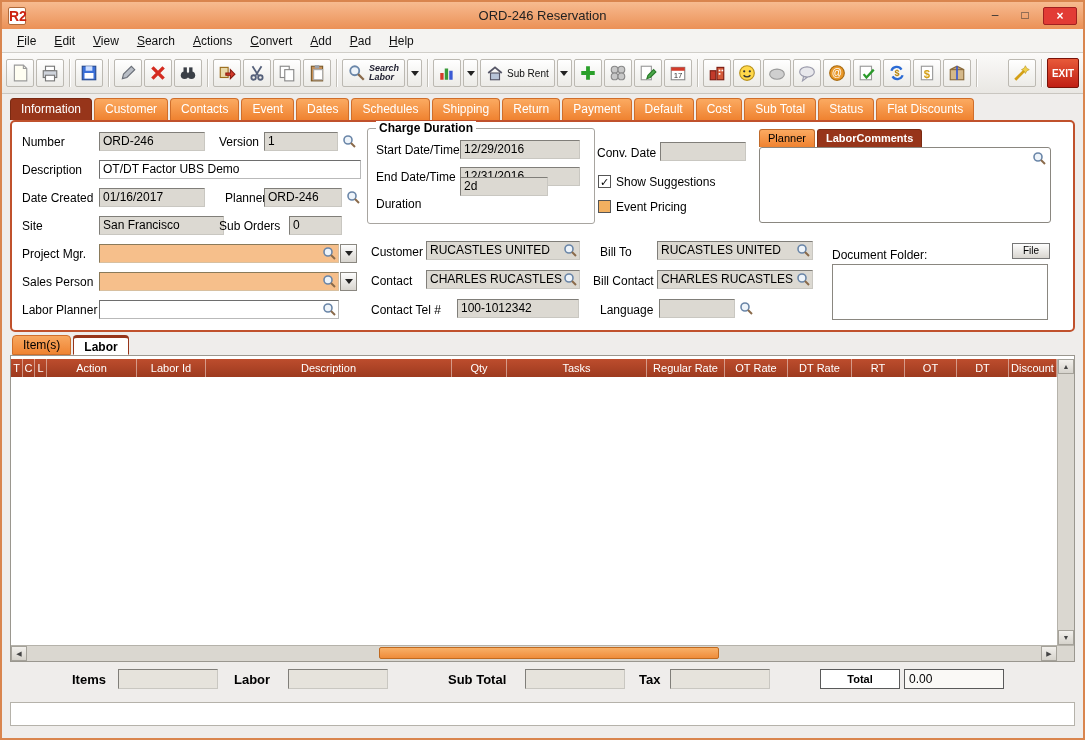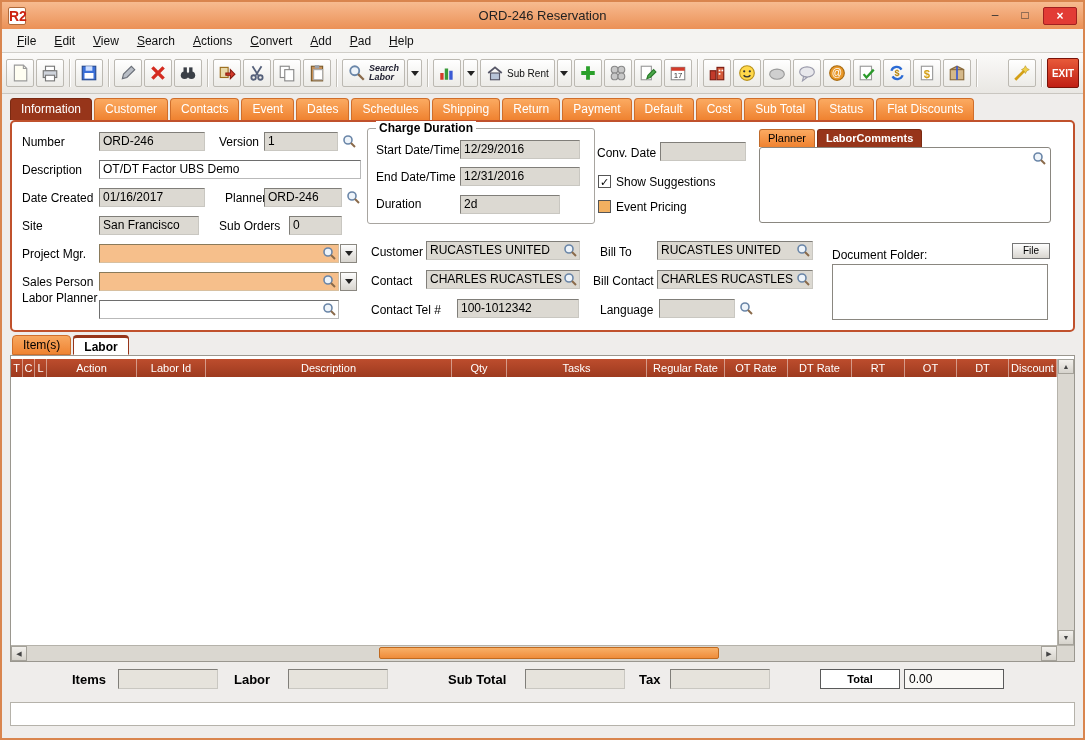--- a/index.html
+++ b/index.html
@@ -351,21 +351,21 @@
     <div class="lbl" style="left:10px;top:69px">Date Created</div>
     <div class="fld ro" style="left:87px;top:66px;width:106px">01/16/2017</div>
     <div class="lbl" style="left:213px;top:69px">Planner</div>
     <div class="fld ro" style="left:252px;top:66px;width:78px">ORD-246</div>
     <svg class="mag" style="left:334px;top:68px" viewBox="0 0 14 14">
         <circle cx="6" cy="6" r="4" fill="#eef4fa" stroke="#6a86a8" stroke-width="1.6"></circle>
         <line x1="9" y1="9" x2="13" y2="13" stroke="#8a6a4a" stroke-width="2"></line>
       </svg>
 
     <div class="lbl" style="left:10px;top:97px">Site</div>
-    <div class="fld ro" style="left:87px;top:94px;width:100px">San Francisco</div>
+    <div class="fld ro" style="left:87px;top:94px;width:125px">San Francisco</div>
     <div class="lbl" style="left:207px;top:97px">Sub Orders</div>
     <div class="fld ro" style="left:277px;top:94px;width:53px">0</div>
 
     <div class="lbl" style="left:10px;top:125px">Project Mgr.</div>
     <div class="fld pe" style="left:87px;top:122px;width:240px;padding-right:18px"><span></span><svg class="mag inr" viewBox="0 0 14 14">
           <circle cx="6" cy="6" r="4" fill="#eef4fa" stroke="#6a86a8" stroke-width="1.6"></circle>
           <line x1="9" y1="9" x2="13" y2="13" stroke="#8a6a4a" stroke-width="2"></line>
         </svg></div>
     <div class="combo" style="left:328px;top:122px">
         <span class="tri"></span>
@@ -373,34 +373,34 @@
 
     <div class="lbl" style="left:10px;top:153px">Sales Person</div>
     <div class="fld pe" style="left:87px;top:150px;width:240px;padding-right:18px"><span></span><svg class="mag inr" viewBox="0 0 14 14">
           <circle cx="6" cy="6" r="4" fill="#eef4fa" stroke="#6a86a8" stroke-width="1.6"></circle>
           <line x1="9" y1="9" x2="13" y2="13" stroke="#8a6a4a" stroke-width="2"></line>
         </svg></div>
     <div class="combo" style="left:328px;top:150px">
         <span class="tri"></span>
       </div>
 
-    <div class="lbl" style="left:10px;top:169px">Labor Planner</div>
+    <div class="lbl" style="left:10px;top:181px">Labor Planner</div>
     <div class="fld wh" style="left:87px;top:178px;width:240px;padding-right:18px"><span></span><svg class="mag inr" viewBox="0 0 14 14">
           <circle cx="6" cy="6" r="4" fill="#eef4fa" stroke="#6a86a8" stroke-width="1.6"></circle>
           <line x1="9" y1="9" x2="13" y2="13" stroke="#8a6a4a" stroke-width="2"></line>
         </svg></div>
 
     <div class="grp" style="left:355px;top:6px;width:228px;height:96px">
       <div class="grp-title">Charge Duration</div>
       <div class="lbl" style="left:8px;top:14px">Start Date/Time</div>
       <div class="fld ro" style="left:92px;top:11px;width:120px">12/29/2016</div>
       <div class="lbl" style="left:8px;top:41px">End Date/Time</div>
       <div class="fld ro" style="left:92px;top:38px;width:120px">12/31/2016</div>
       <div class="lbl" style="left:8px;top:68px">Duration</div>
-      <div class="fld ro" style="left:92px;top:66px;width:100px">2d</div>
+      <div class="fld ro" style="left:92px;top:48px;width:88px">2d</div>
     </div>
 
     <div class="lbl" style="left:585px;top:24px">Conv. Date</div>
     <div class="fld ro" style="left:648px;top:20px;width:86px"></div>
 
     <div class="chk" style="left:586px;top:53px">✓</div>
     <div class="lbl" style="left:604px;top:53px">Show Suggestions</div>
     <div class="chk orange" style="left:586px;top:78px"></div>
     <div class="lbl" style="left:604px;top:78px">Event Pricing</div>
 

